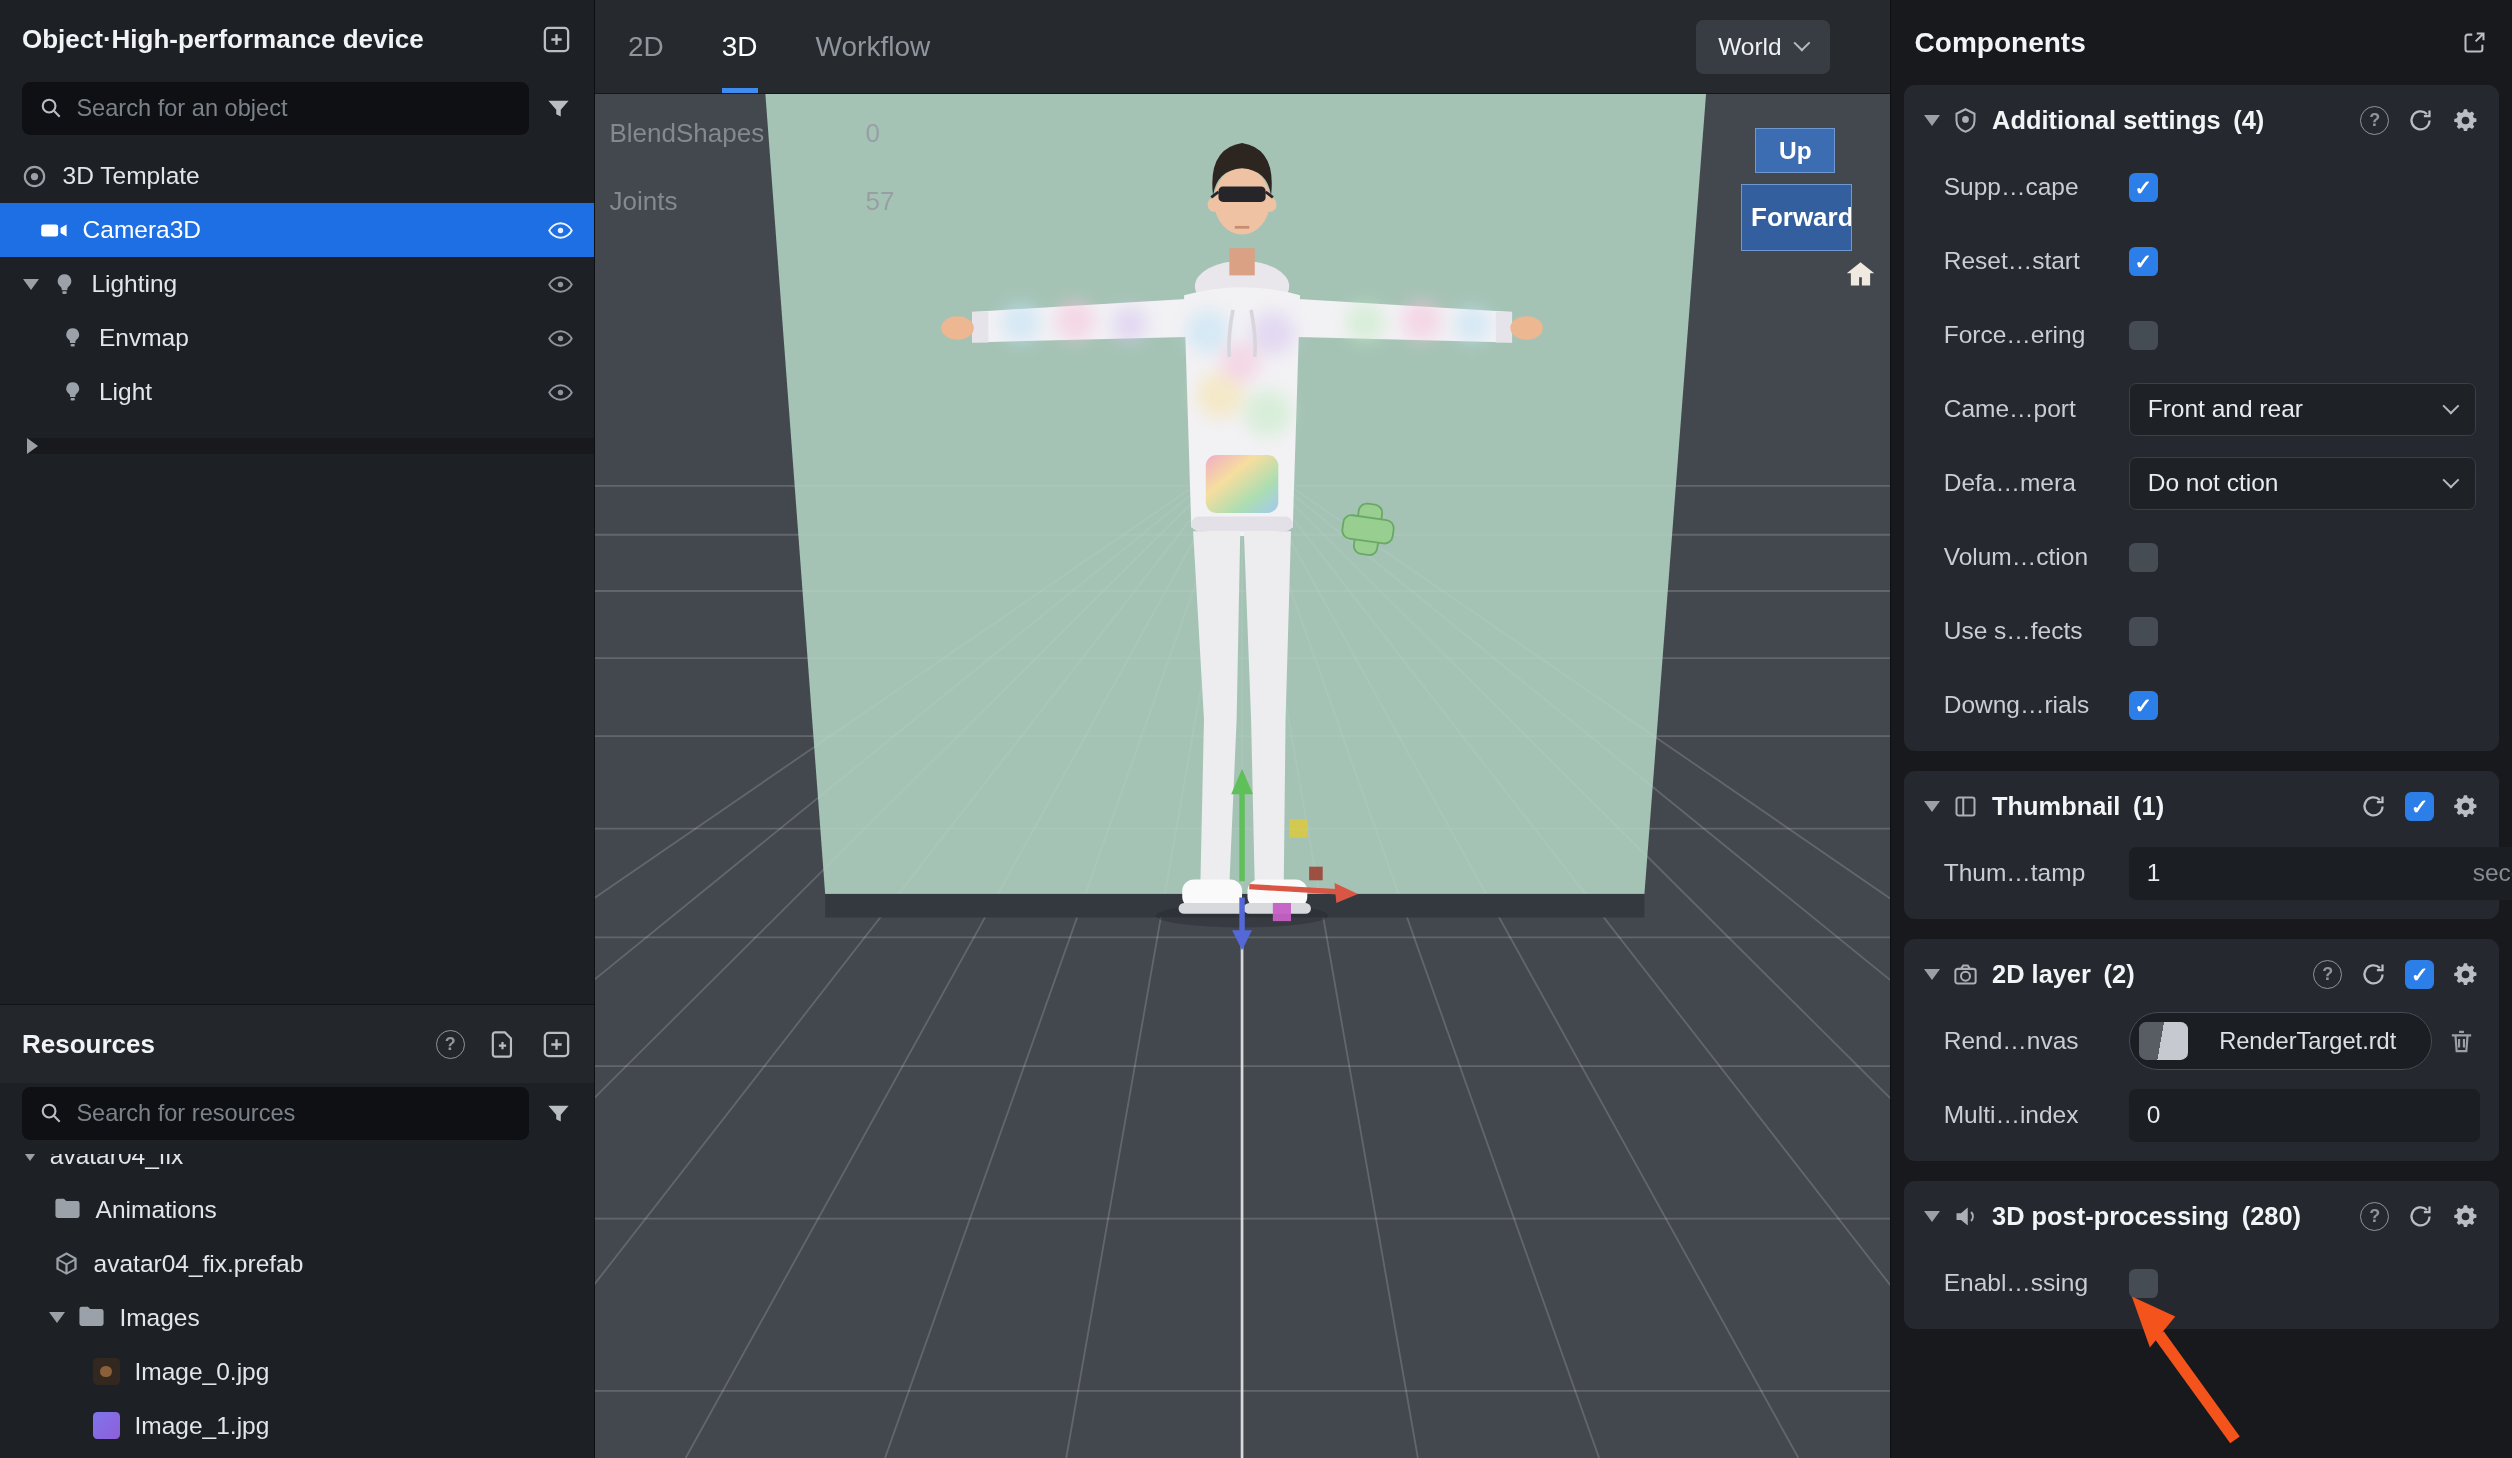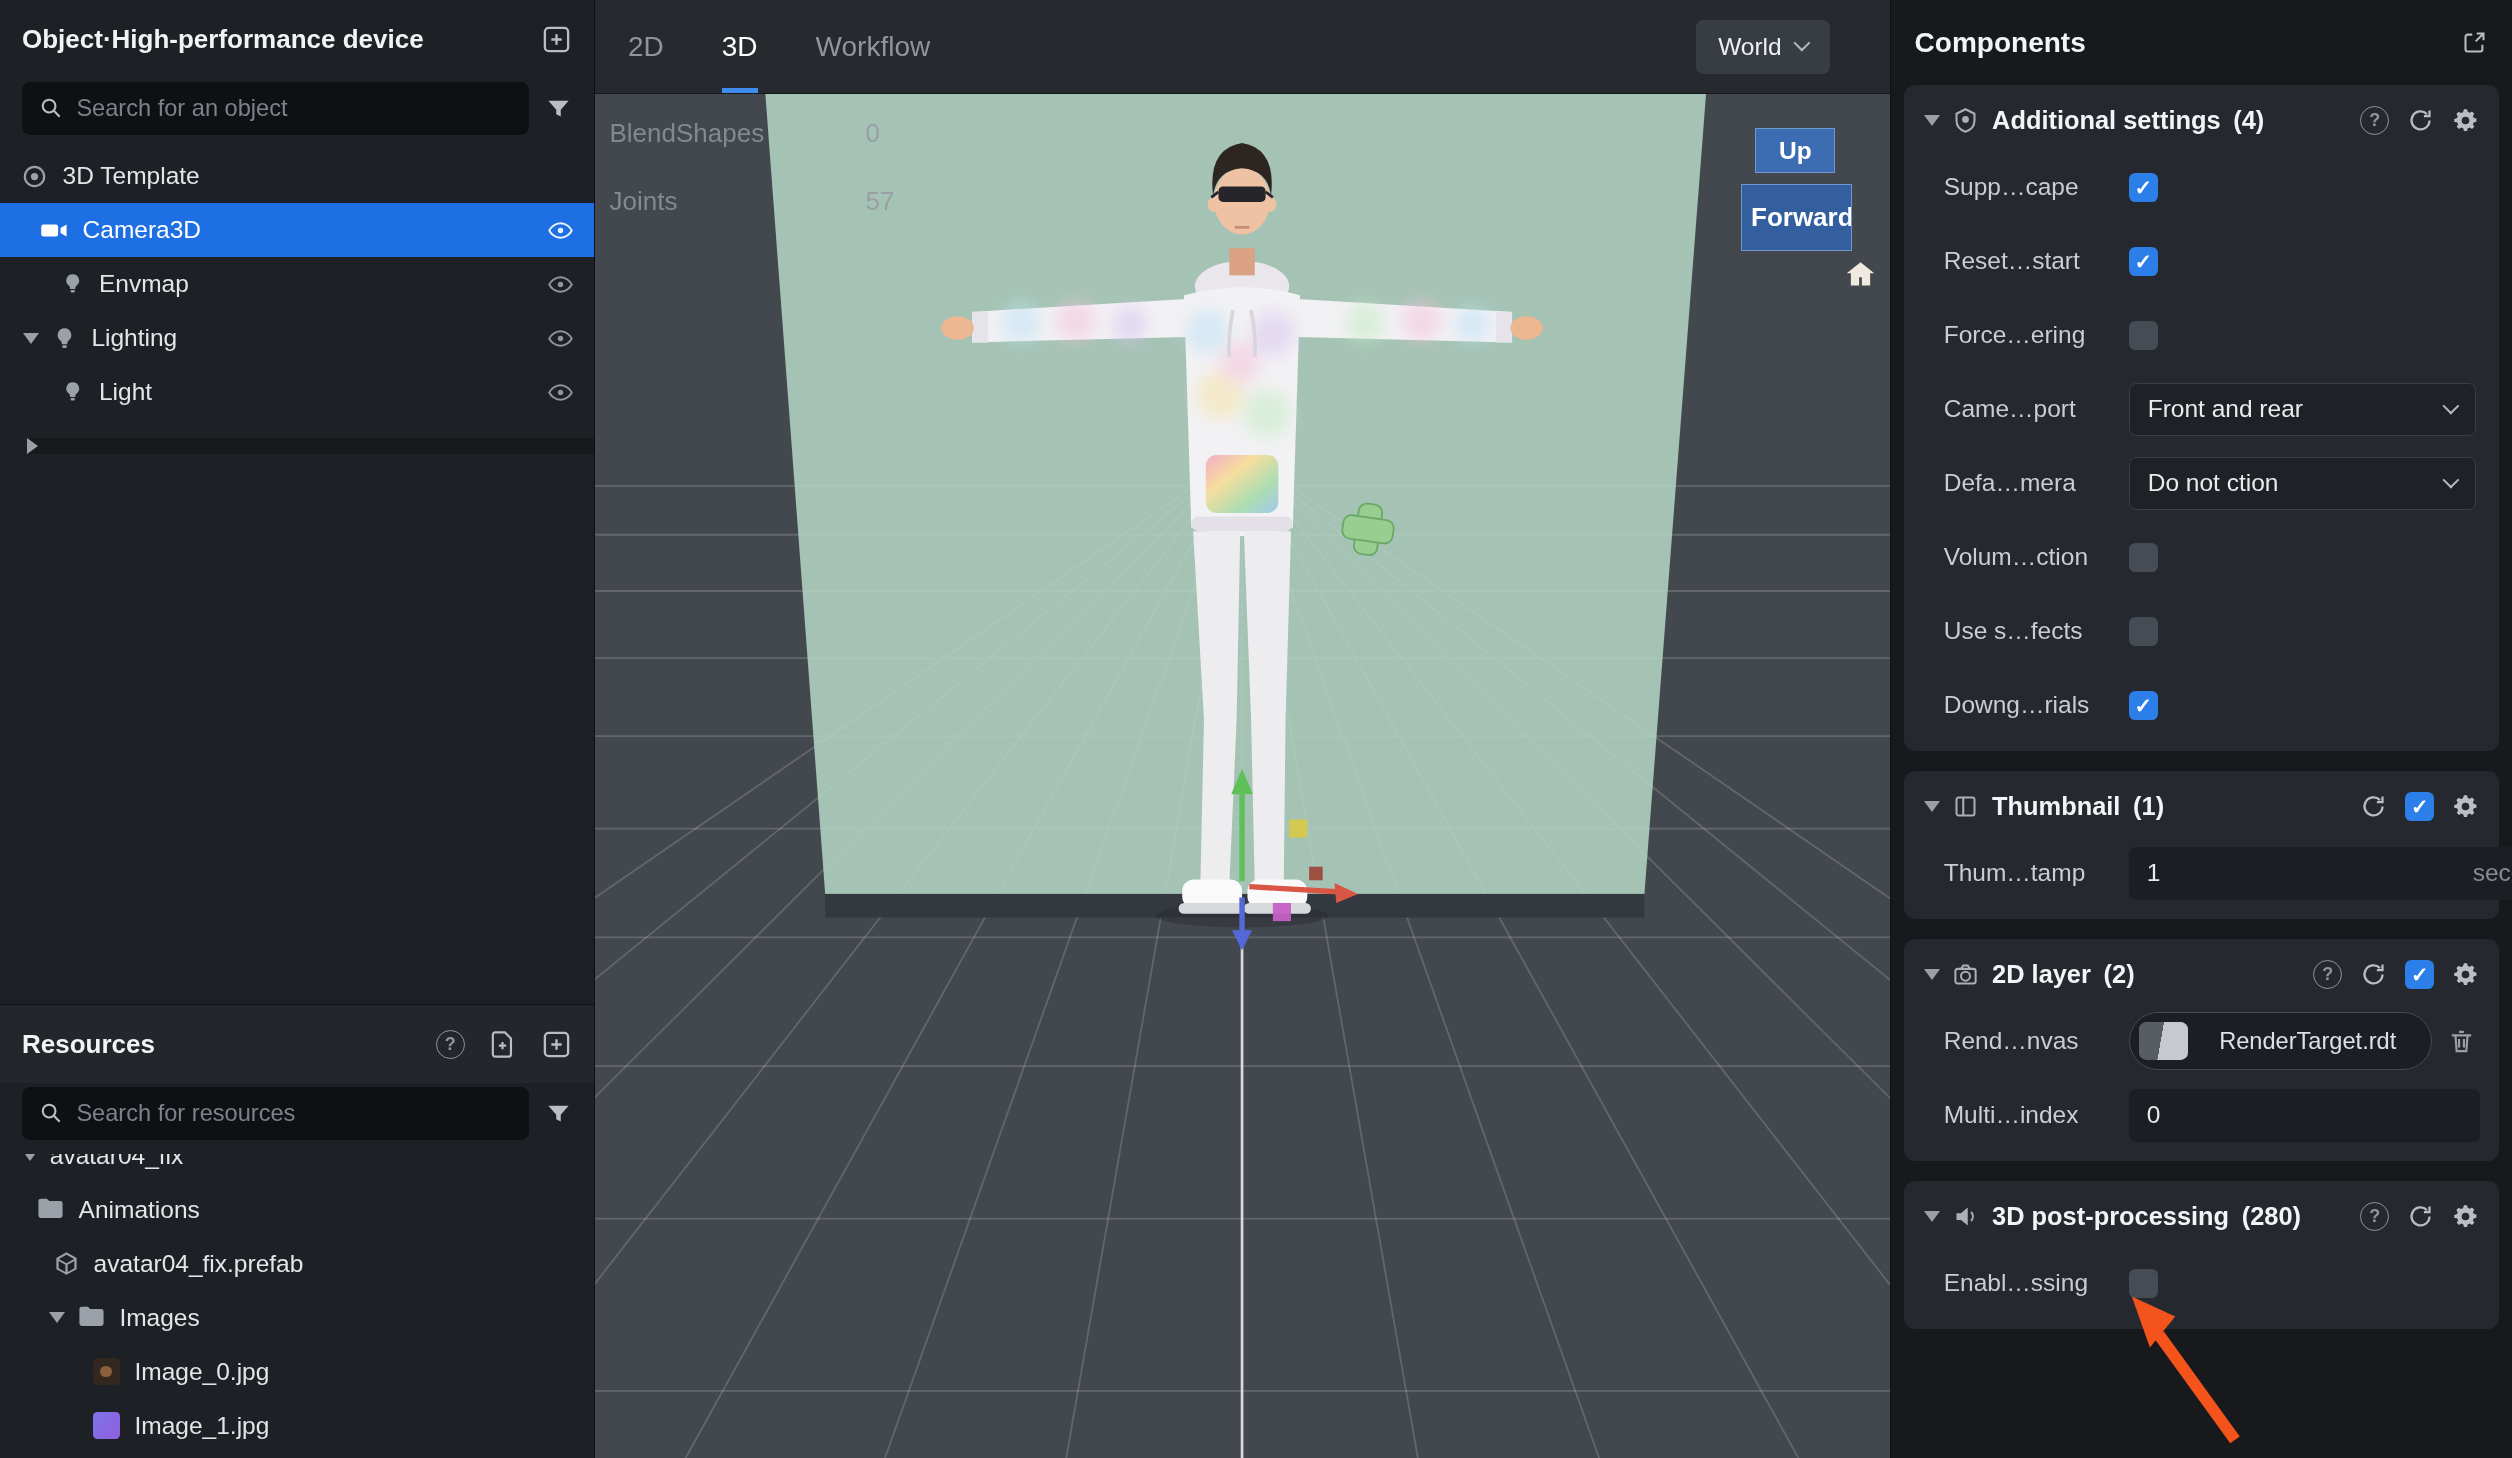--- a/index.html
+++ b/index.html
@@ -134,44 +134,44 @@
               </svg>
           </span>
           <span>Camera3D</span>
           <span class="eye">
             <svg width="27" height="27" viewBox="0 0 24 24">
                 <path d="M12 5.5C7 5.5 3.3 9.2 2 12c1.3 2.8 5 6.5 10 6.5s8.7-3.7 10-6.5c-1.3-2.8-5-6.5-10-6.5z" fill="none" stroke="currentColor" stroke-width="1.7"></path>
                 <circle cx="12" cy="12" r="2.4" fill="currentColor"></circle>
               </svg>
           </span>
         </div>
+        <div class="trow" style="padding-left:23px">
+          <span class="tri"></span>
+          <span class="ticon">
+            <svg width="27" height="27" viewBox="0 0 24 24">
+                <path d="M12 3a6 6 0 0 0-3.5 10.9c.6.5 1 1.2 1 2V17h5v-1.1c0-.8.4-1.5 1-2A6 6 0 0 0 12 3z" fill="currentColor"></path>
+                <rect x="10" y="18" width="4" height="2.4" rx="1" fill="currentColor"></rect>
+              </svg>
+          </span>
+          <span>Lighting</span>
+          <span class="eye">
+            <svg width="27" height="27" viewBox="0 0 24 24">
+                <path d="M12 5.5C7 5.5 3.3 9.2 2 12c1.3 2.8 5 6.5 10 6.5s8.7-3.7 10-6.5c-1.3-2.8-5-6.5-10-6.5z" fill="none" stroke="currentColor" stroke-width="1.7"></path>
+                <circle cx="12" cy="12" r="2.4" fill="currentColor"></circle>
+              </svg>
+          </span>
+        </div>
         <div class="trow" style="padding-left:60px">
           <span class="ticon">
             <svg width="25.4" height="25.4" viewBox="0 0 24 24">
                 <path d="M12 3a6 6 0 0 0-3.5 10.9c.6.5 1 1.2 1 2V17h5v-1.1c0-.8.4-1.5 1-2A6 6 0 0 0 12 3z" fill="currentColor"></path>
                 <rect x="10" y="18" width="4" height="2.4" rx="1" fill="currentColor"></rect>
               </svg>
           </span>
           <span>Envmap</span>
-          <span class="eye">
-            <svg width="27" height="27" viewBox="0 0 24 24">
-                <path d="M12 5.5C7 5.5 3.3 9.2 2 12c1.3 2.8 5 6.5 10 6.5s8.7-3.7 10-6.5c-1.3-2.8-5-6.5-10-6.5z" fill="none" stroke="currentColor" stroke-width="1.7"></path>
-                <circle cx="12" cy="12" r="2.4" fill="currentColor"></circle>
-              </svg>
-          </span>
-        </div>
-        <div class="trow" style="padding-left:23px">
-          <span class="tri"></span>
-          <span class="ticon">
-            <svg width="27" height="27" viewBox="0 0 24 24">
-                <path d="M12 3a6 6 0 0 0-3.5 10.9c.6.5 1 1.2 1 2V17h5v-1.1c0-.8.4-1.5 1-2A6 6 0 0 0 12 3z" fill="currentColor"></path>
-                <rect x="10" y="18" width="4" height="2.4" rx="1" fill="currentColor"></rect>
-              </svg>
-          </span>
-          <span>Lighting</span>
           <span class="eye">
             <svg width="27" height="27" viewBox="0 0 24 24">
                 <path d="M12 5.5C7 5.5 3.3 9.2 2 12c1.3 2.8 5 6.5 10 6.5s8.7-3.7 10-6.5c-1.3-2.8-5-6.5-10-6.5z" fill="none" stroke="currentColor" stroke-width="1.7"></path>
                 <circle cx="12" cy="12" r="2.4" fill="currentColor"></circle>
               </svg>
           </span>
         </div>
         <div class="trow" style="padding-left:60px">
           <span class="ticon">
             <svg width="25.4" height="25.4" viewBox="0 0 24 24">
@@ -227,21 +227,21 @@
           <svg width="27" height="27" viewBox="0 0 24 24">
               <path d="M3 5h18l-7 8v6l-4-2v-4L3 5z" fill="currentColor"></path>
             </svg>
         </span>
       </div>
       <div class="tree">
         <div class="trow" style="padding-left:22px;margin-top:-25.4px">
           <span class="tri"></span>
           <span>avatar04_fix</span>
         </div>
-        <div class="trow" style="padding-left:36px">
+        <div class="trow" style="padding-left:53px">
           <span class="ticon">
             <svg width="29" height="29" viewBox="0 0 24 24">
                 <path d="M2 5a2 2 0 0 1 2-2h5l2 2h9a2 2 0 0 1 2 2v10a2 2 0 0 1-2 2H4a2 2 0 0 1-2-2V5z" fill="currentColor"></path>
               </svg>
           </span>
           <span>Animations</span>
         </div>
         <div class="trow" style="padding-left:53px">
           <span class="ticon">
             <svg width="27" height="27" viewBox="0 0 24 24">

